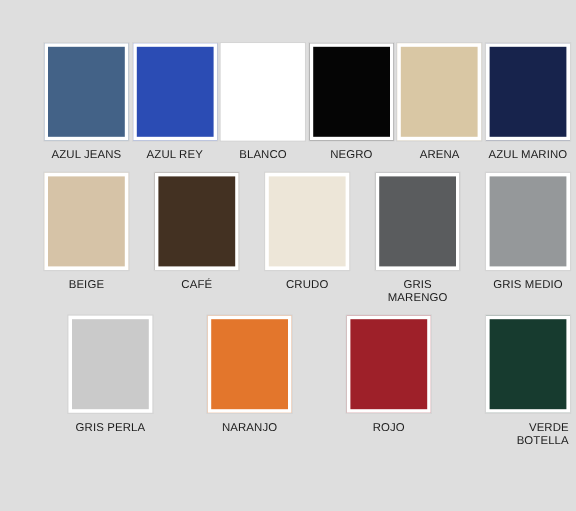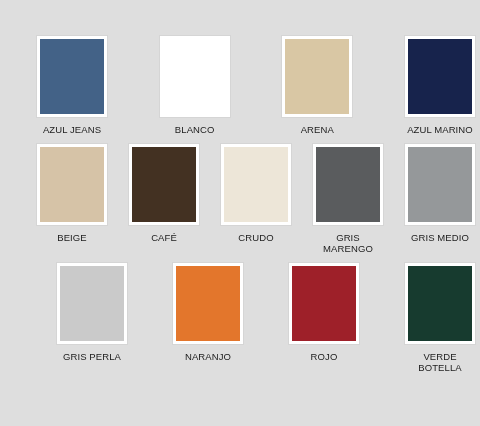--- a/index.html
+++ b/index.html
@@ -67,22 +67,30 @@
 </head>
 <body style="background-color: rgb(222, 222, 222);">
 
 <div class="palette-board">
   <div class="swatch-row">
     <div class="swatch-cell">
       <div class="swatch-chip" style="background-color: rgb(67, 98, 135); border-color: rgb(255, 255, 255);"></div>
       <div class="swatch-label" style="color: rgb(28, 28, 28);">AZUL JEANS</div>
     </div>
     <div class="swatch-cell">
+      <div class="swatch-chip" style="background-color: rgb(43, 76, 180); border-color: rgb(255, 255, 255);"></div>
+      <div class="swatch-label" style="color: rgb(28, 28, 28);">AZUL REY</div>
+    </div>
+    <div class="swatch-cell">
       <div class="swatch-chip" style="background-color: rgb(255, 255, 255); border-color: rgb(255, 255, 255);"></div>
       <div class="swatch-label" style="color: rgb(28, 28, 28);">BLANCO</div>
+    </div>
+    <div class="swatch-cell">
+      <div class="swatch-chip" style="background-color: rgb(5, 5, 5); border-color: rgb(255, 255, 255);"></div>
+      <div class="swatch-label" style="color: rgb(28, 28, 28);">NEGRO</div>
     </div>
     <div class="swatch-cell">
       <div class="swatch-chip" style="background-color: rgb(217, 199, 164); border-color: rgb(255, 255, 255);"></div>
       <div class="swatch-label" style="color: rgb(28, 28, 28); text-align: center;">ARENA</div>
     </div>
     <div class="swatch-cell">
       <div class="swatch-chip" style="background-color: rgb(23, 35, 76); border-color: rgb(255, 255, 255);"></div>
       <div class="swatch-label" style="color: rgb(28, 28, 28);">AZUL MARINO</div>
     </div>
   </div>
@@ -118,16 +126,16 @@
     <div class="swatch-cell">
       <div class="swatch-chip" style="background-color: rgb(227, 118, 44); border-color: rgb(255, 255, 255);"></div>
       <div class="swatch-label" style="color: rgb(28, 28, 28);">NARANJO</div>
     </div>
     <div class="swatch-cell">
       <div class="swatch-chip" style="background-color: rgb(158, 32, 41); border-color: rgb(255, 255, 255);"></div>
       <div class="swatch-label" style="color: rgb(28, 28, 28);">ROJO</div>
     </div>
     <div class="swatch-cell">
       <div class="swatch-chip" style="background-color: rgb(23, 59, 47); border-color: rgb(255, 255, 255);"></div>
-      <div class="swatch-label" style="color: rgb(28, 28, 28);">VERDE BOTELLA</div>
+      <div class="swatch-label" style="color: rgb(28, 28, 28); text-align: right;">VERDE BOTELLA</div>
     </div>
   </div>
 </div>
 
 </body></html>

